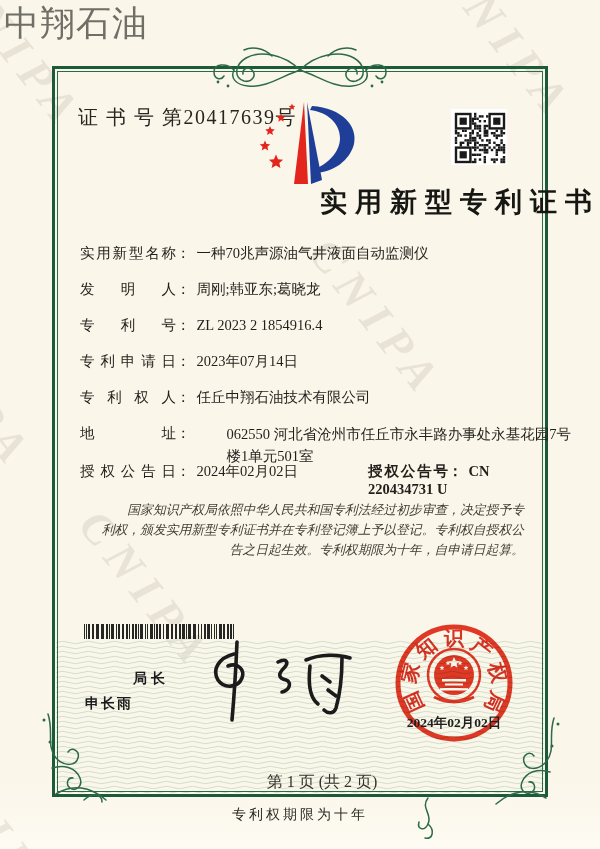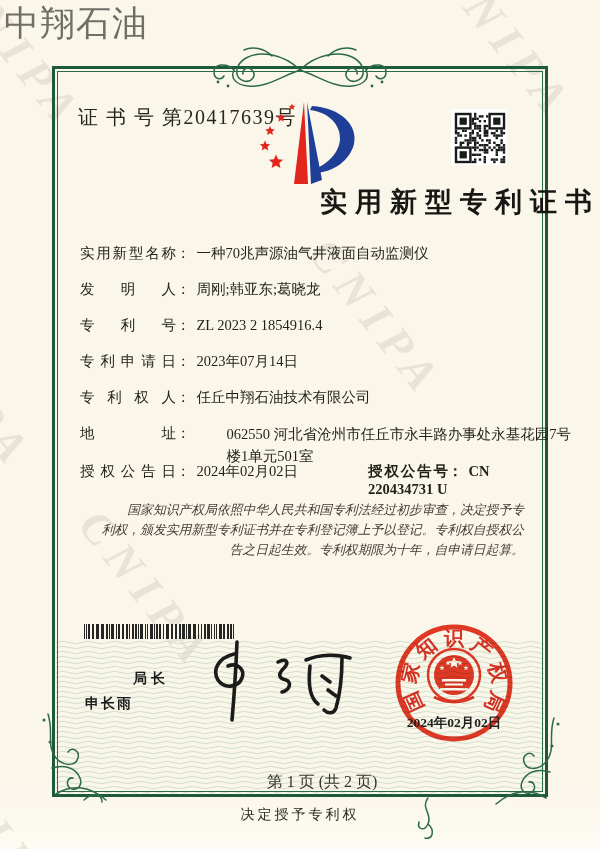--- a/index.html
+++ b/index.html
@@ -397,15 +397,15 @@
         <polygon points="76.00,46.40 76.72,48.01 78.47,48.20 77.16,49.38 77.53,51.10 76.00,50.22 74.47,51.10 74.84,49.38 73.53,48.20 75.28,48.01"></polygon>
       </g>
     <rect x="52" y="60" width="24" height="2.5" fill="#ffffff"></rect>
     <rect x="55" y="64.5" width="18" height="2" fill="#ffffff"></rect>
     <rect x="50" y="69" width="28" height="2.5" fill="#ffffff"></rect>
     <path d="M44,78 Q64,88 84,78" fill="none" stroke="#e2301d" stroke-width="3"></path>
     <text id="seal-date" x="64" y="108" text-anchor="middle" font-size="13.5" font-weight="bold" fill="#151515" font-family="Liberation Serif, serif">2024年02月02日</text>
   </svg>
 
   <div class="pagefoot">第 1 页 (共 2 页)</div>
-  <div class="contnote">决定授予专利权</div>
+  <div class="contnote">专利权期限为十年</div>
 
 </div>
 
 </body></html>

